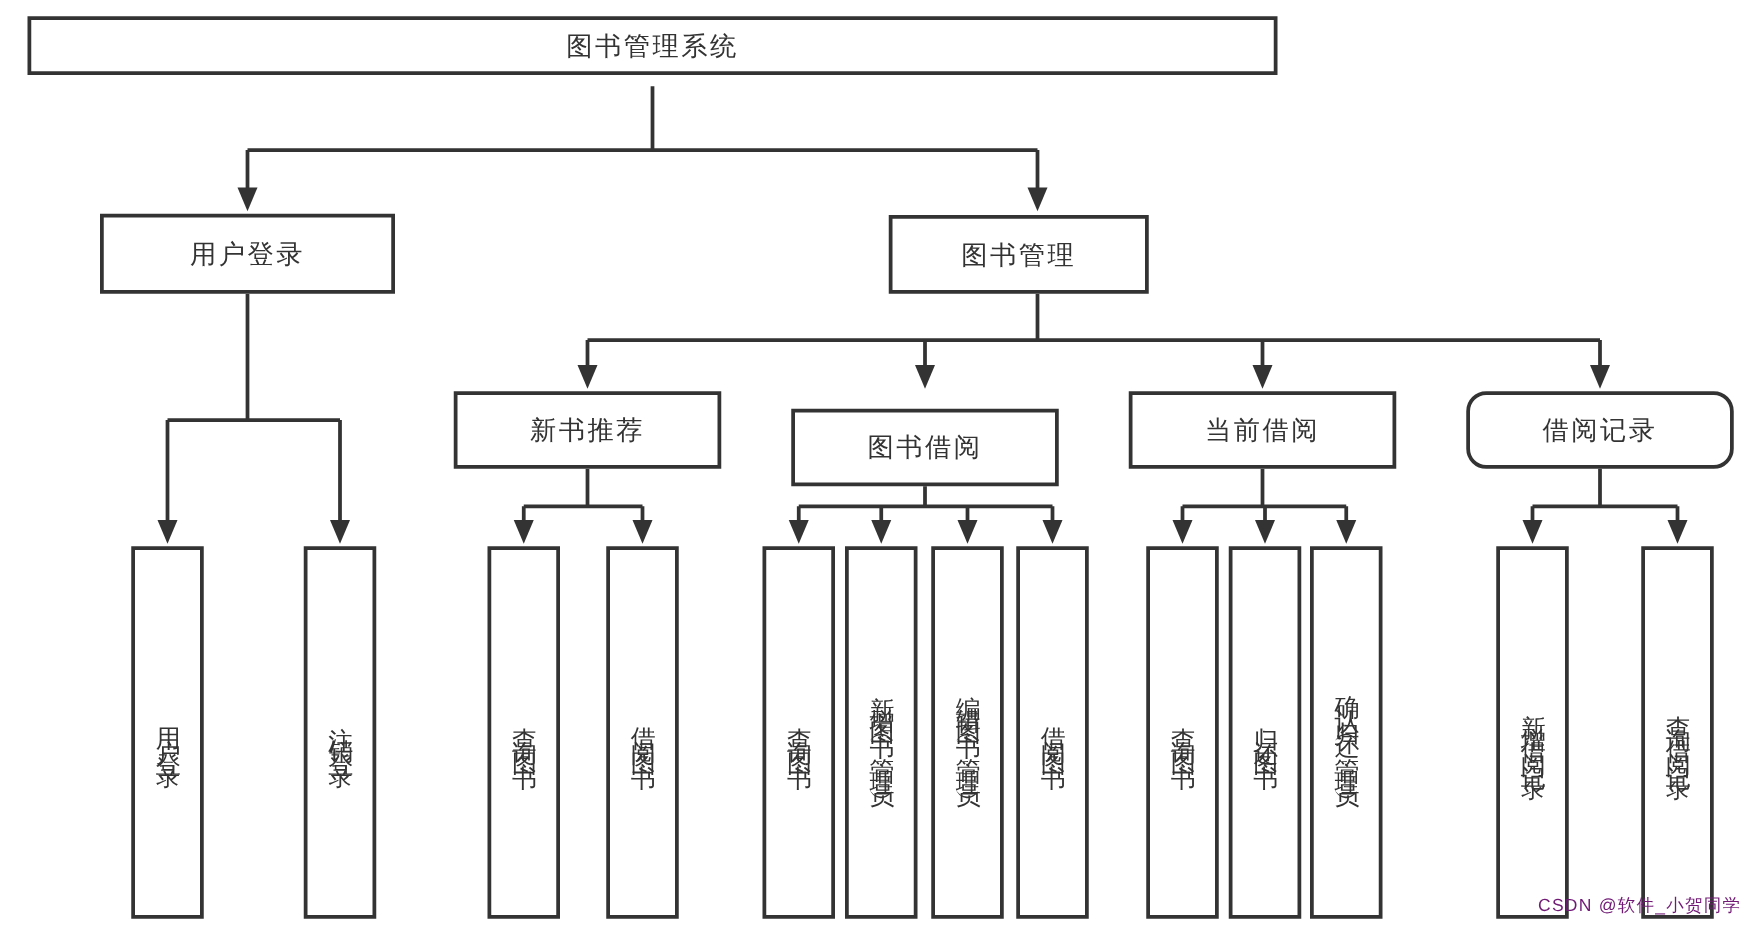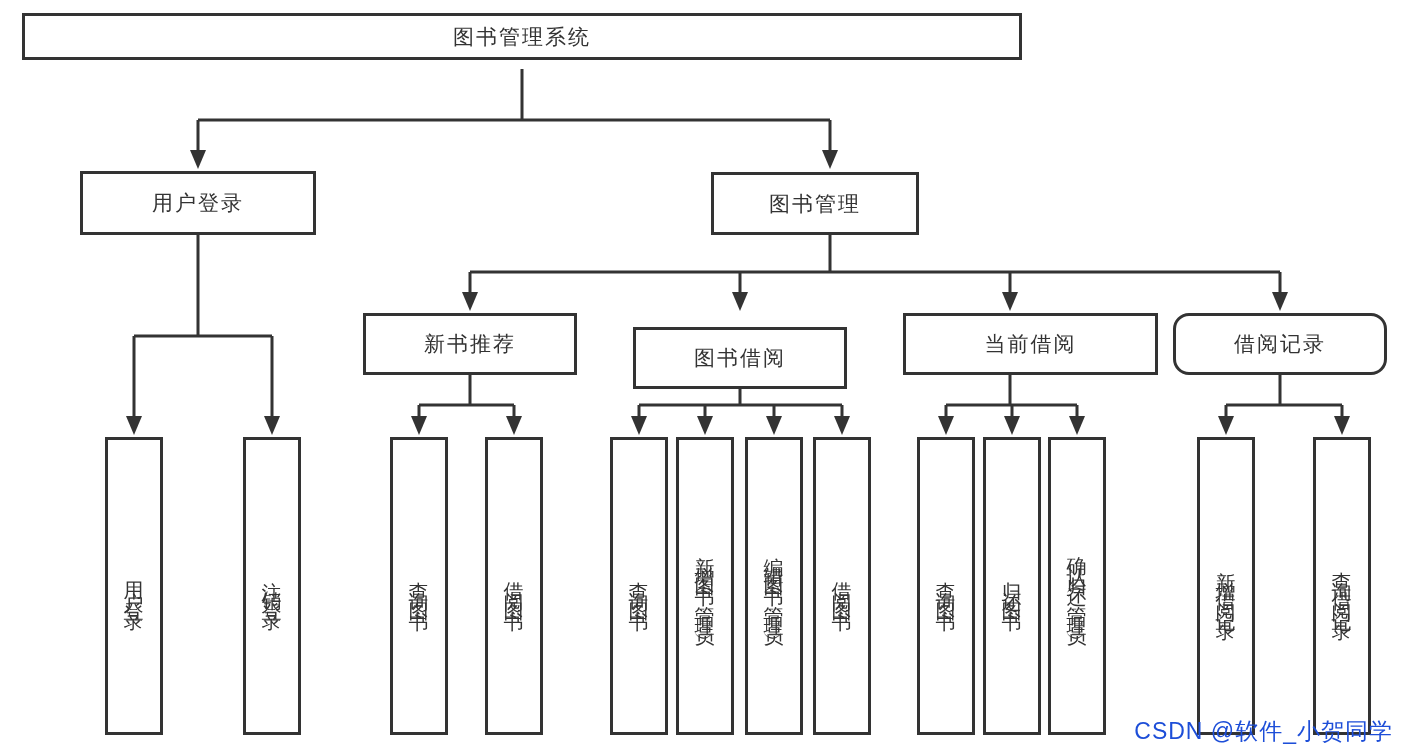--- a/index.html
+++ b/index.html
@@ -35,23 +35,23 @@
     font-size: 20px;
     letter-spacing: 10px;
     line-height: 1;
     white-space: nowrap;
   }
   .watermark {
     position: absolute;
     z-index: 3;
     right: 12px;
     top: 716px;
-    font-size: 23px;
+    font-size: 14px;
     letter-spacing: 1px;
-    color: #1d4ed8;
+    color: #701a75;
     white-space: nowrap;
   }
 </style>
 </head>
 <body>
 
 <div class="stage">
 
   <svg class="connectors" width="1405" height="747" viewBox="0 0 1405 747" aria-hidden="true">
     <g>
@@ -109,21 +109,21 @@
   </div>
 
   <div class="node node-h" style="left:363px; top:313px; width:214px; height:62px;">
     <span>新书推荐</span>
   </div>
 
   <div class="node node-h" style="left:633px; top:327px; width:214px; height:62px;">
     <span>图书借阅</span>
   </div>
 
-  <div class="node node-h" style="left:903px; top:313px; width:255px; height:62px;">
+  <div class="node node-h" style="left:903px; top:313px; width:214px; height:62px;">
     <span>当前借阅</span>
   </div>
 
   <div class="node node-h" style="left:1173px; top:313px; width:214px; height:62px;border-radius:16px;">
     <span>借阅记录</span>
   </div>
 
   <div class="node node-v" style="left:105px; top:437px; width:58px; height:298px;">
     <span>用户登录</span>
   </div>

